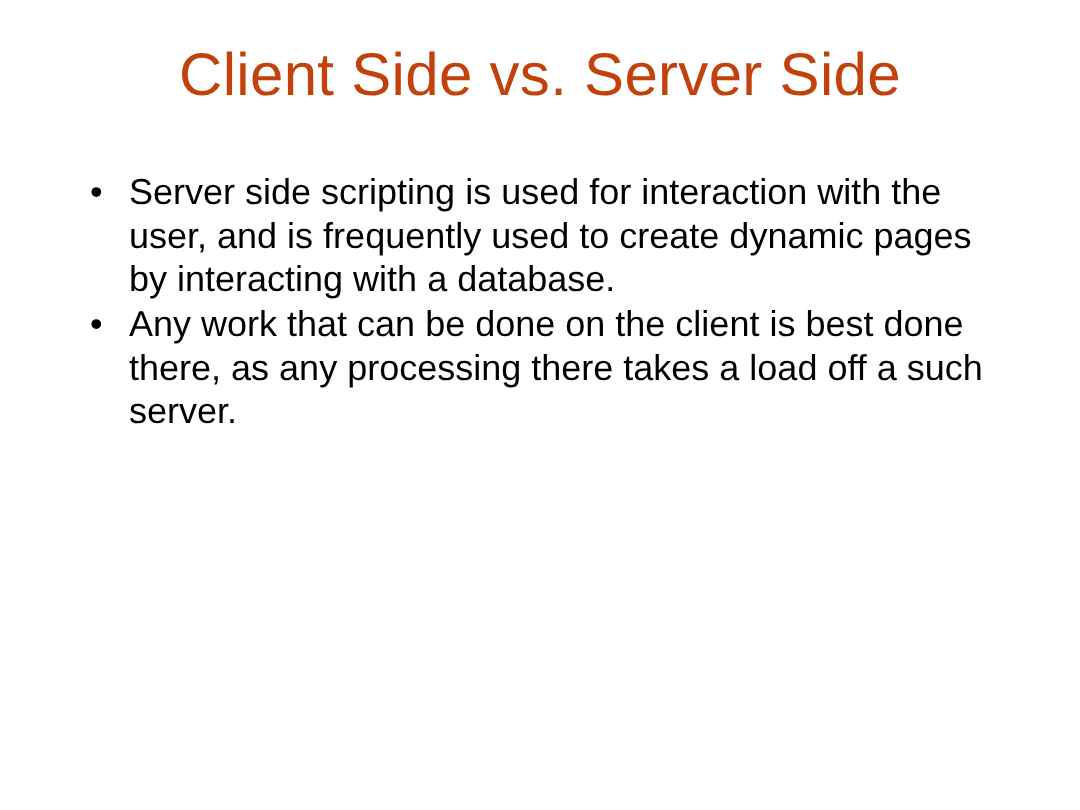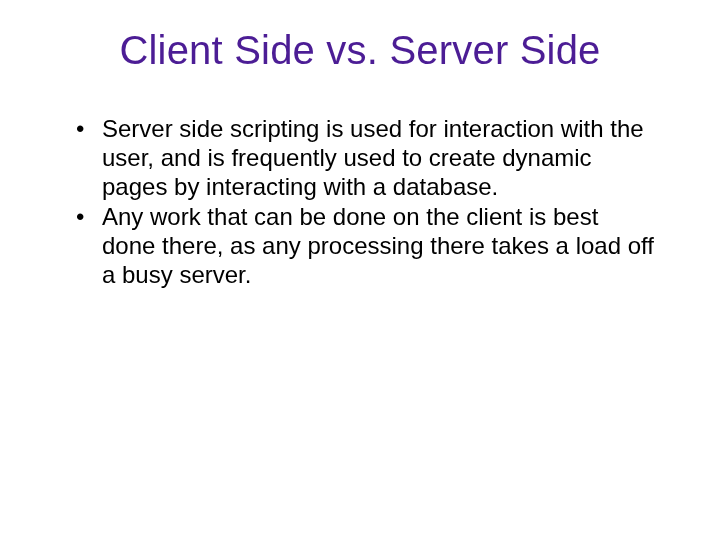--- a/index.html
+++ b/index.html
@@ -12,29 +12,29 @@
     color: #000000;
   }
   .slide {
     box-sizing: border-box;
     width: 720px;
     height: 540px;
     padding: 28px 50px 40px 50px;
   }
   .title {
     font-size: 40px;
-    color: #4c1d95;
+    color: #c2410c;
     text-align: center;
     margin: 0 0 42px 0;
     font-weight: normal;
     letter-spacing: 0.2px;
   }
   ul.bullets {
     list-style: none;
-    margin: 16px;
+    margin: 0;
     padding: 0;
   }
   ul.bullets li {
     position: relative;
     padding-left: 36px;
     font-size: 24px;
     line-height: 1.2;
     margin-bottom: 2px;
     color: #000000;
   }
@@ -47,15 +47,15 @@
     line-height: 1.2;
   }
 </style>
 </head>
 <body>
 
 <div class="slide">
   <h1 class="title">Client Side vs. Server Side</h1>
   <ul class="bullets">
     <li>Server side scripting is used for interaction with the user, and is frequently used to create dynamic pages by interacting with a database.</li>
-    <li>Any work that can be done on the client is best done there, as any processing there takes a load off a busy server.</li>
+    <li>Any work that can be done on the client is best done there, as any processing there takes a load off a such server.</li>
   </ul>
 </div>
 
 </body></html>

